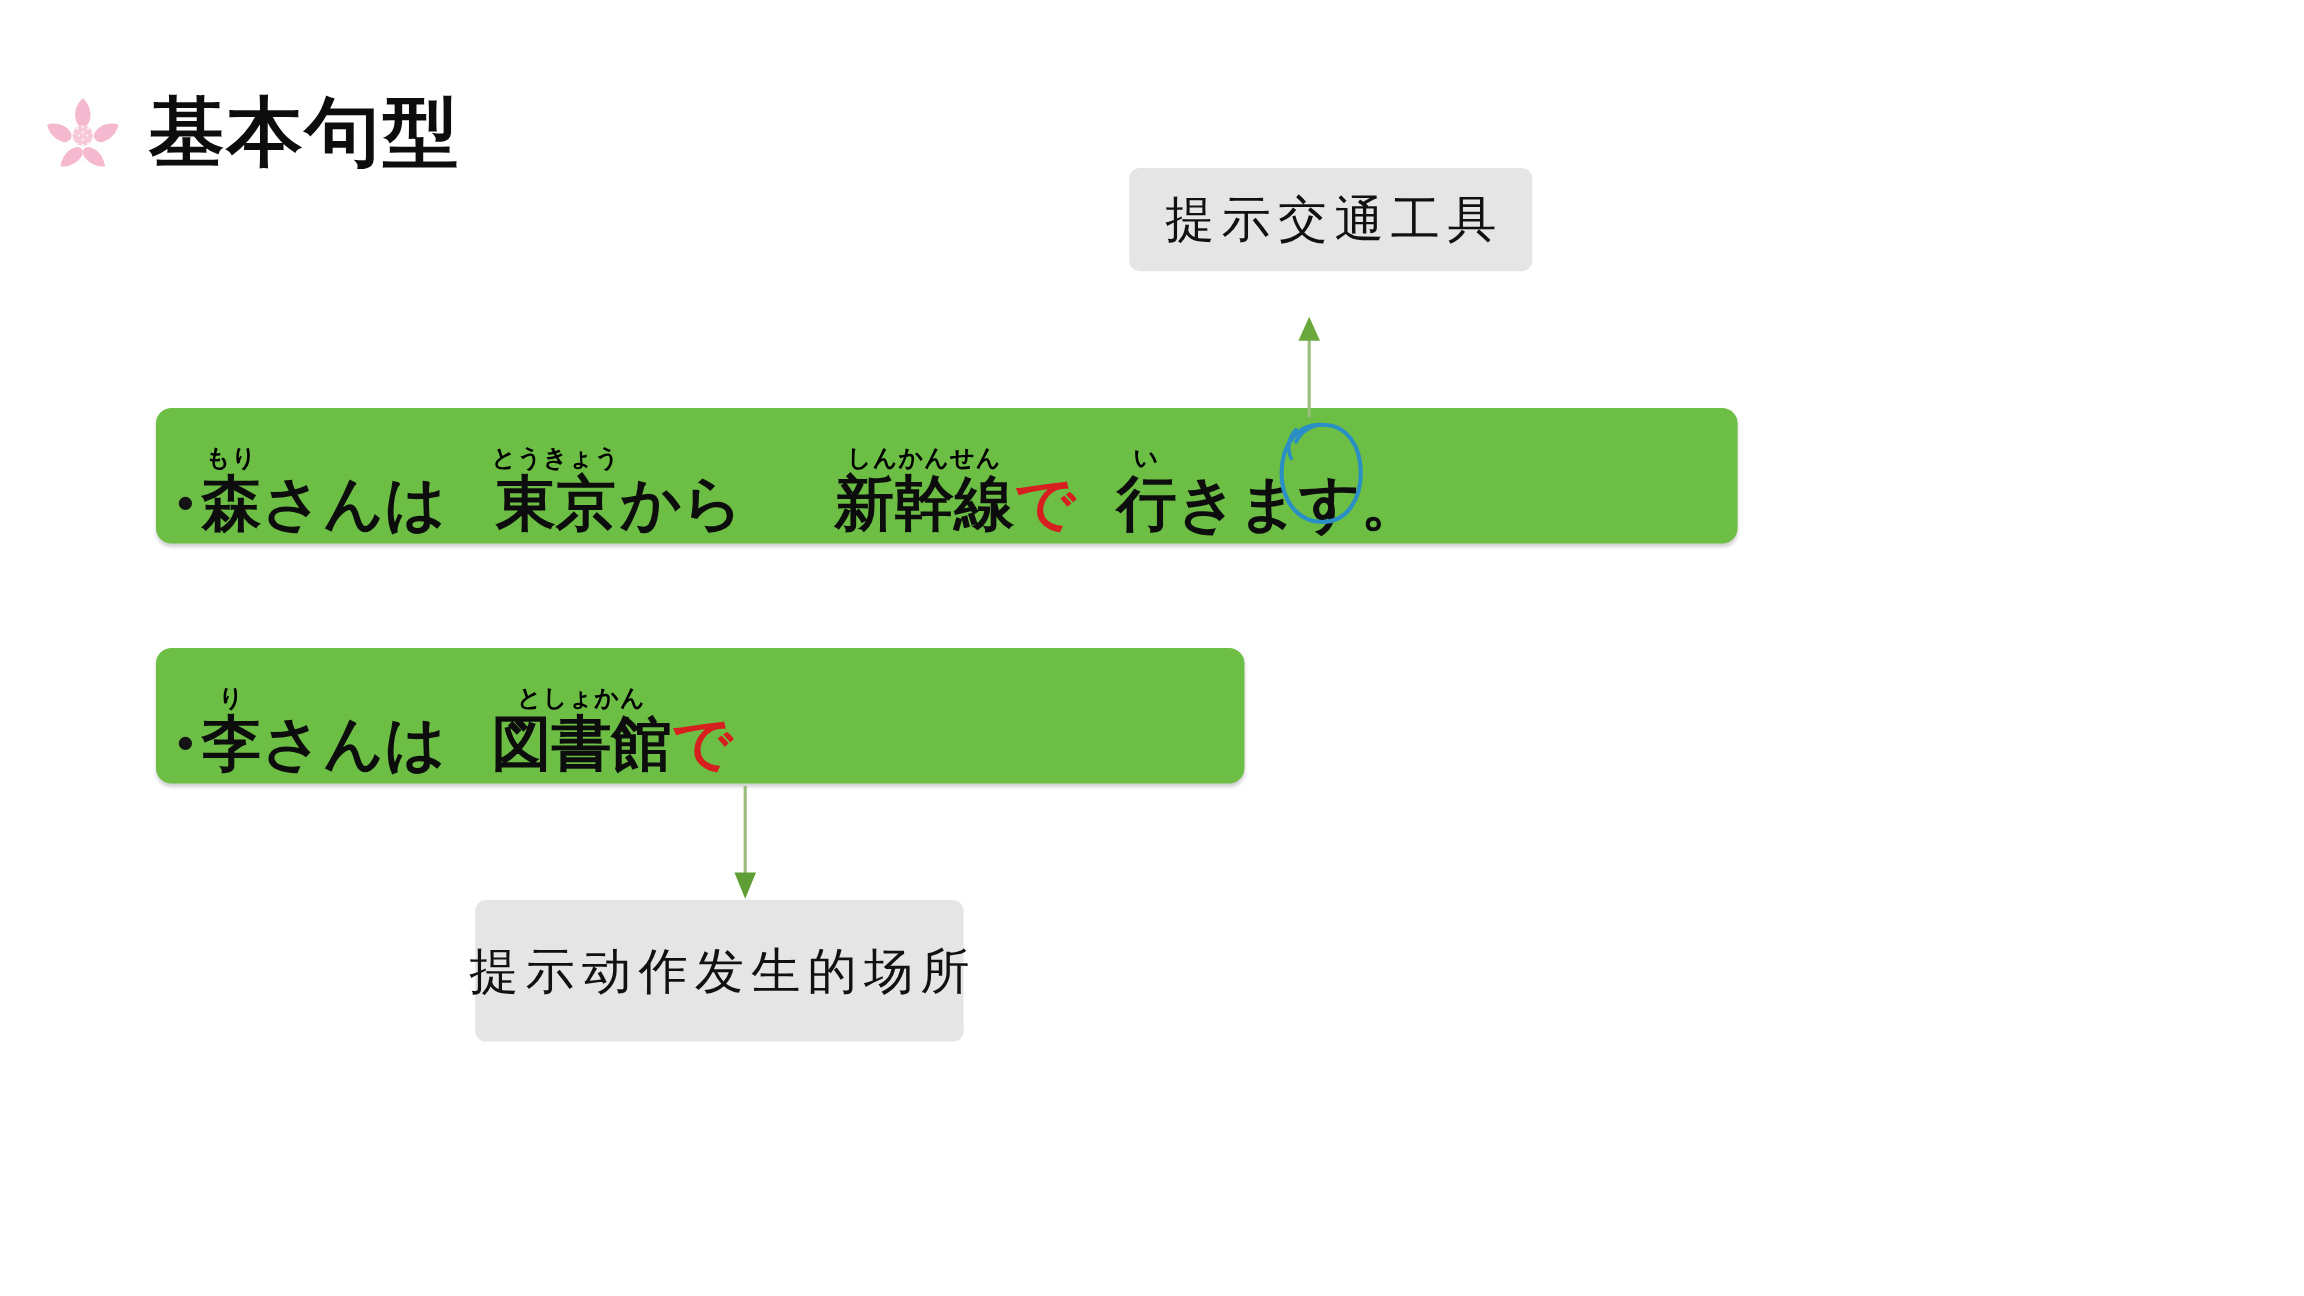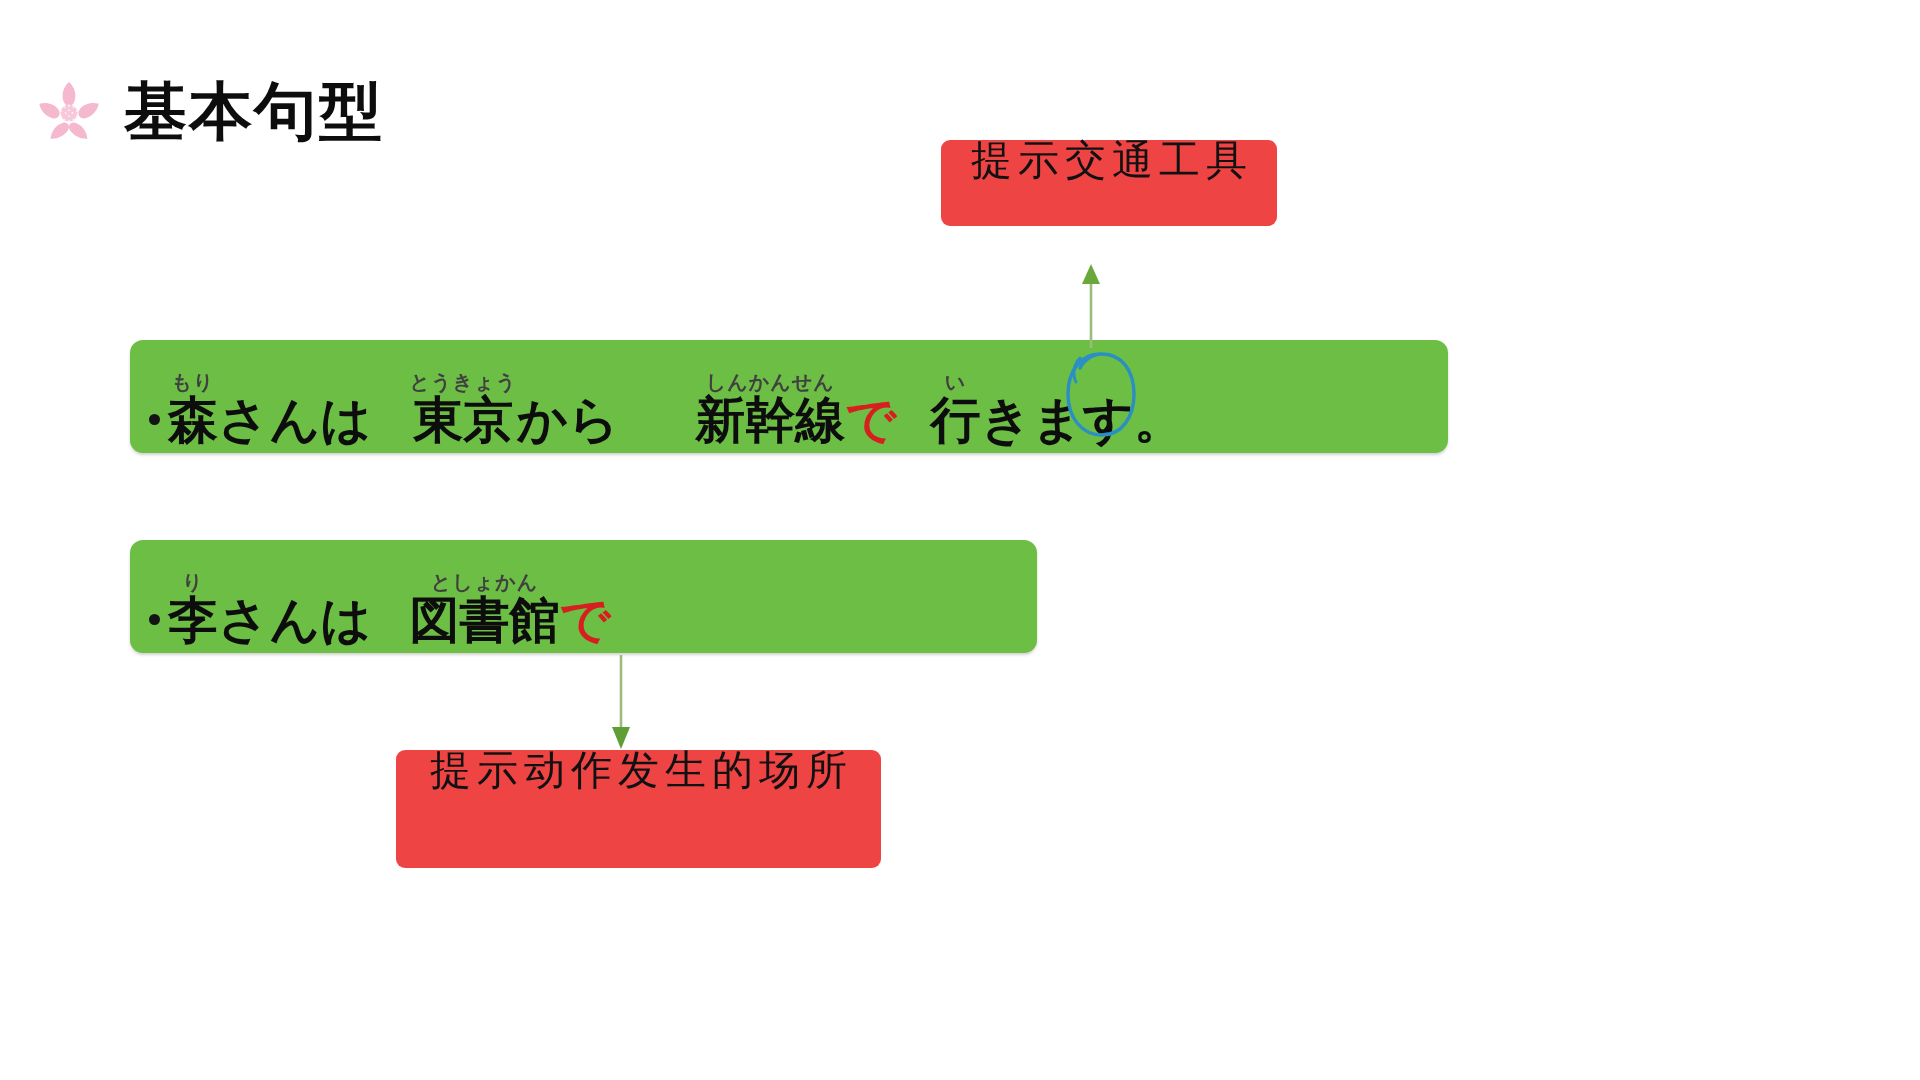--- a/index.html
+++ b/index.html
@@ -98,21 +98,21 @@
     align-items: center;
     justify-content: flex-end;
     flex: 0 0 auto;
   }
 
   .furigana {
     font-family: "Liberation Sans", "DejaVu Sans", sans-serif;
     font-weight: bold;
     font-size: 20px;
     line-height: 1;
-    color: #404040;
+    color: #000000;
     letter-spacing: 1px;
     height: 22px;
     white-space: nowrap;
   }
 
   .base {
     font-family: "Liberation Serif", "DejaVu Serif", serif;
     font-weight: bold;
     font-size: 50px;
     line-height: 1.06;
@@ -139,24 +139,24 @@
     left: 1062px;
     top: 348px;
     width: 78px;
     height: 92px;
     pointer-events: none;
   }
 
   
   .callout {
     position: absolute;
-    background: #ef4444;
+    background: #e5e5e5;
     border-radius: 9px;
     display: flex;
-    align-items: flex-start;
+    align-items: center;
     justify-content: center;
   }
 
   .callout-text {
     font-family: "Liberation Serif", "DejaVu Serif", serif;
     font-size: 41px;
     line-height: 1;
     color: #111111;
     letter-spacing: 6px;
     white-space: nowrap;
@@ -166,21 +166,21 @@
   #callout-top {
     left: 941px;
     top: 140px;
     width: 336px;
     height: 86px;
   }
 
   #callout-bottom {
     left: 396px;
     top: 750px;
-    width: 485px;
+    width: 407px;
     height: 118px;
   }
 
   
   .arrow {
     position: absolute;
     pointer-events: none;
   }
 
   #arrow-up {

